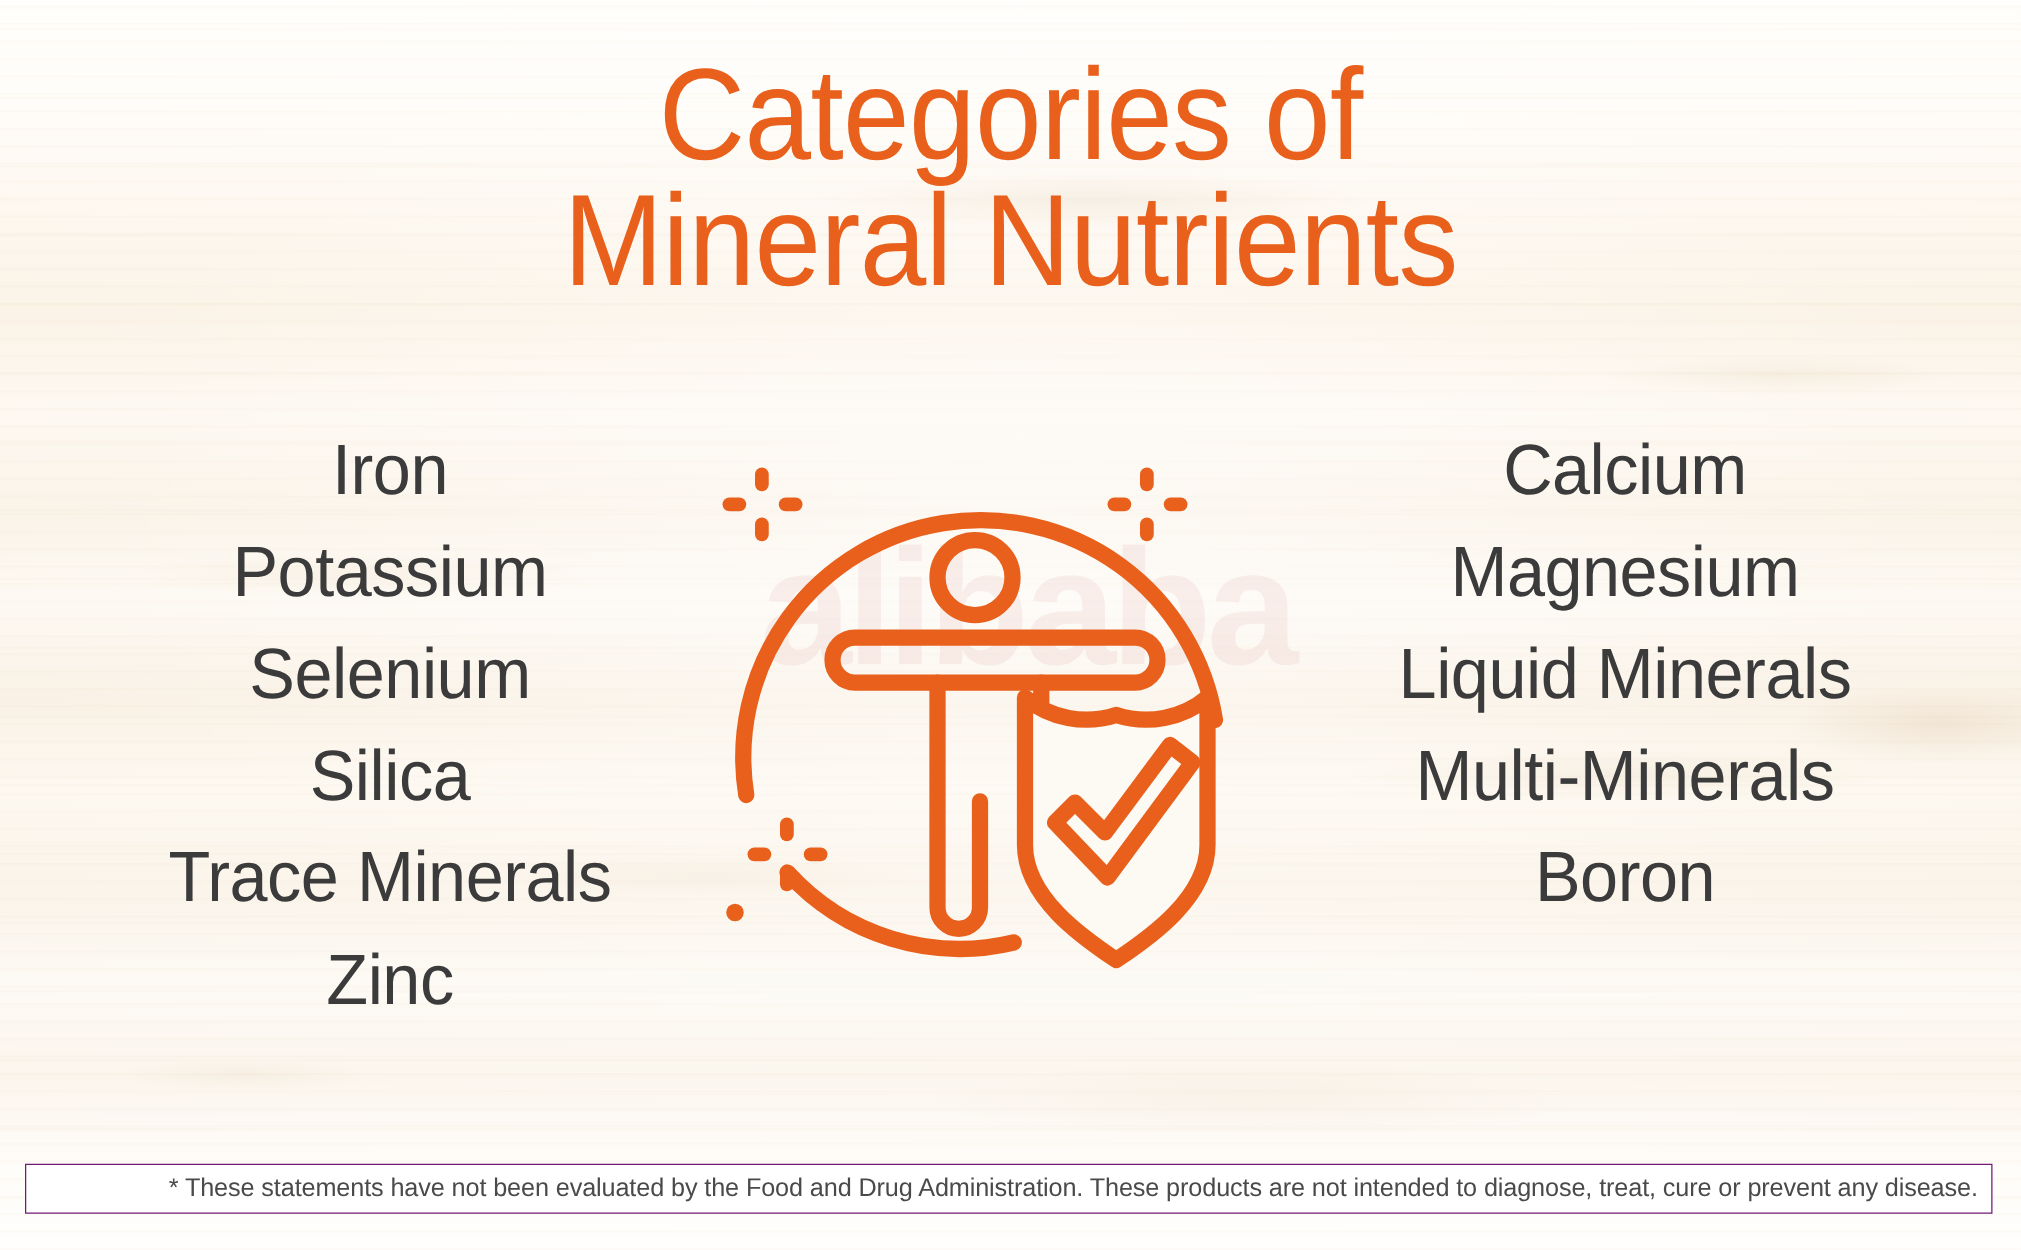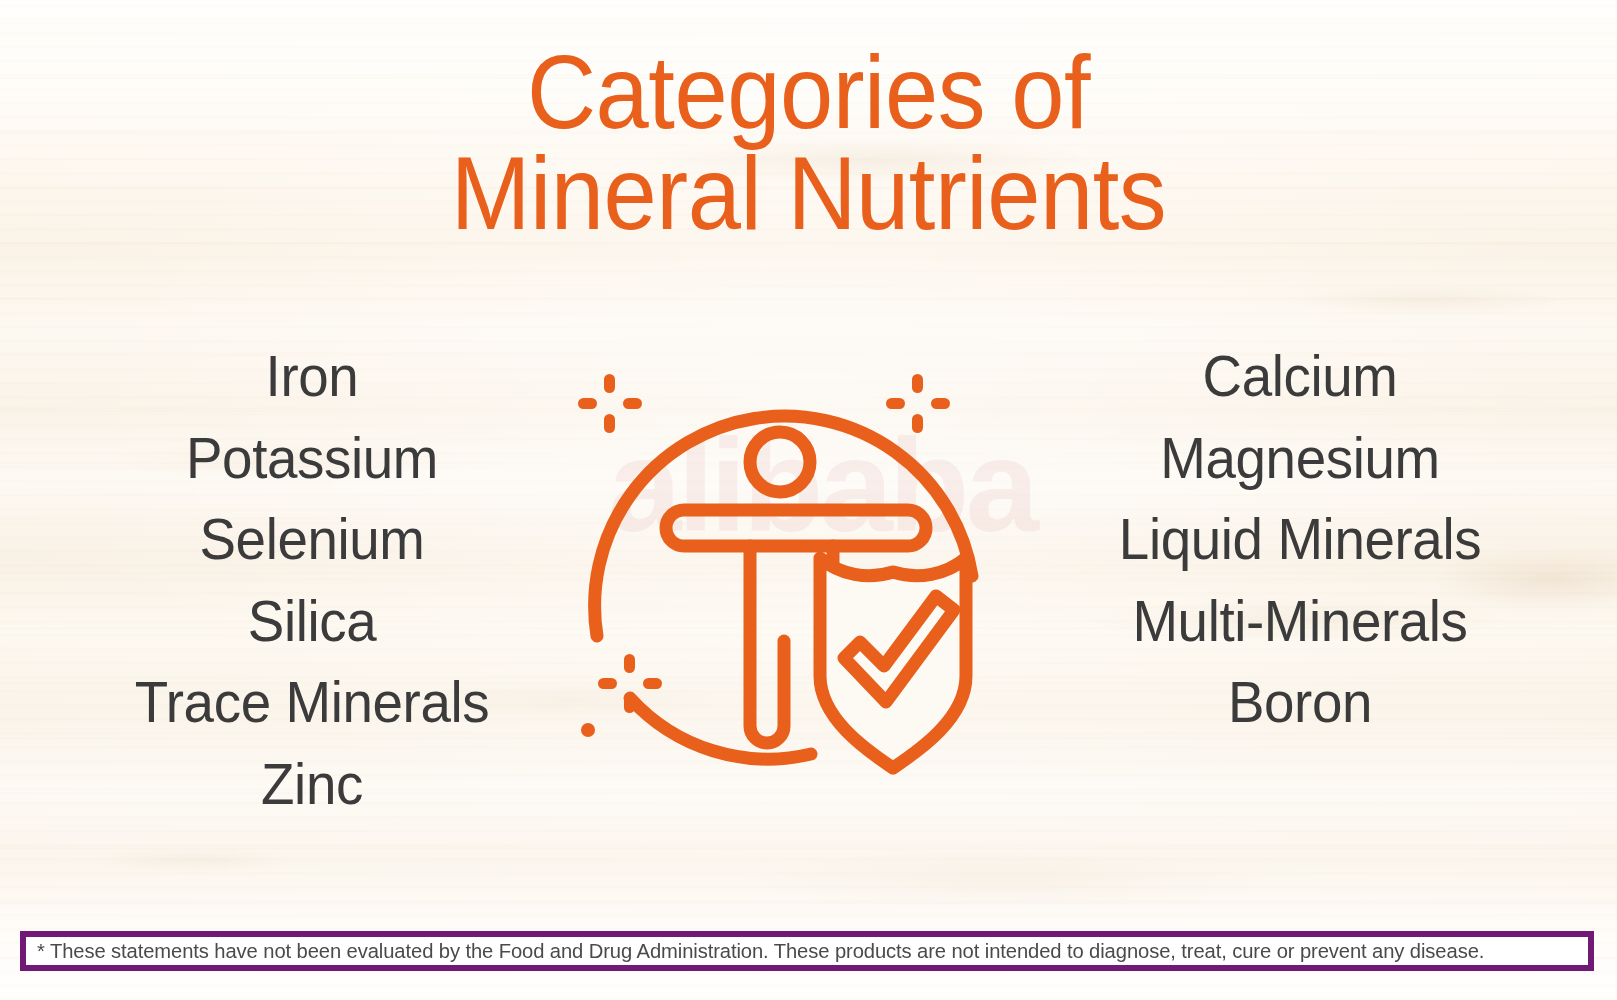--- a/index.html
+++ b/index.html
@@ -155,25 +155,25 @@
   .watermark .wm-a { color: rgba(205,120,120,0.10); }
 
   
   .footer {
     position: absolute;
     left: 20px;
     top: 931px;
     width: 1574px;
     height: 40px;
     box-sizing: border-box;
-    border: 6px solid #701a75;
+    border: 1px solid #701a75;
     background: #ffffff;
     display: flex;
     align-items: center;
-    justify-content: flex-start;
+    justify-content: flex-end;
   }
   .footer-text {
     color: #4a4a4a;
     font-family: "Liberation Sans Narrow", "Liberation Sans", sans-serif;
     font-size: 20.5px;
     letter-spacing: -0.1px;
     white-space: nowrap;
     transform: scaleX(0.985);
   }
 </style>

